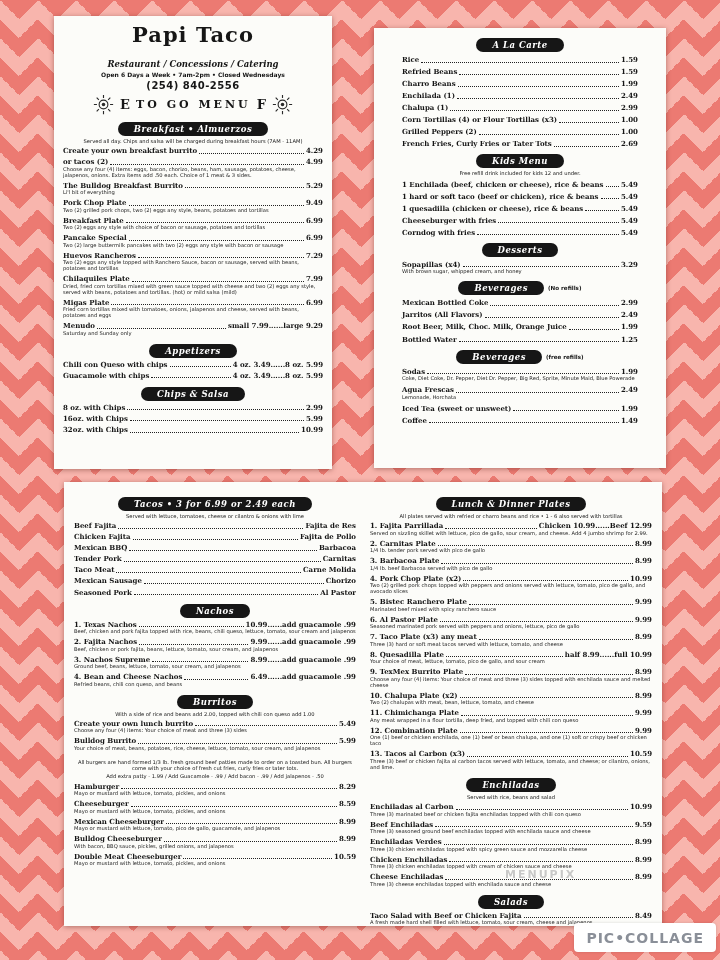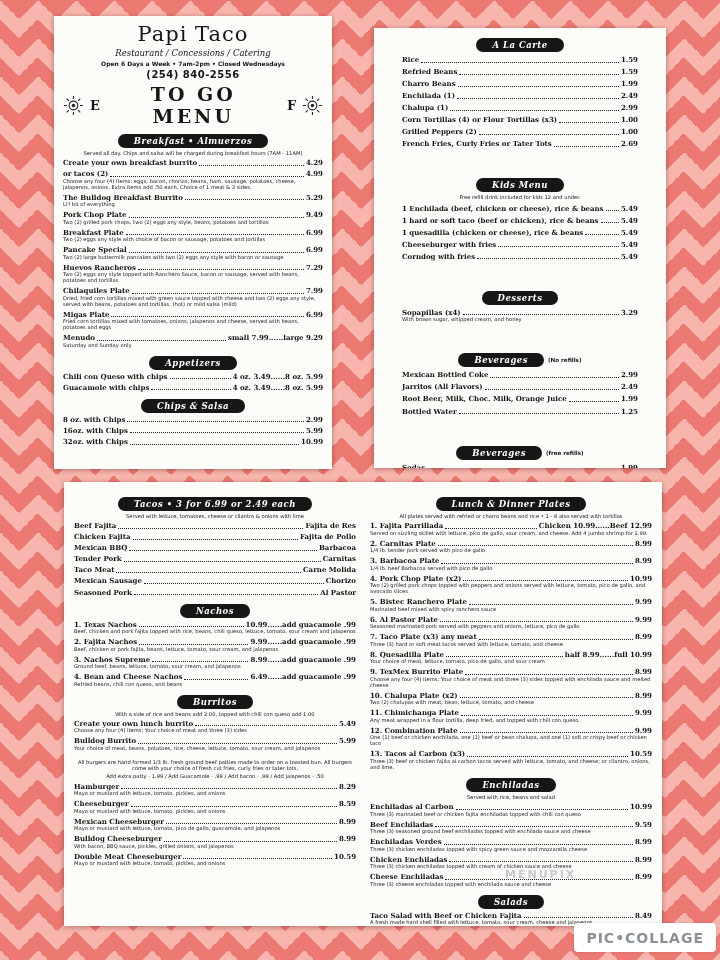--- a/index.html
+++ b/index.html
@@ -24,32 +24,32 @@
     box-shadow:0 1px 5px rgba(90,30,25,.45);
     overflow:hidden;
   }
   #panel1 { left:54px;  top:16px;  width:278px; height:453px; padding:6px 9px; }
   #panel2 { left:374px; top:28px;  width:292px; height:440px; padding:8px 28px; }
   #panel3 { left:64px;  top:482px; width:598px; height:444px; padding:8px 10px; display:flex; gap:14px; }
   #panel3 .col { flex:1; min-width:0; }
 
   
   .p1-head { text-align:center; }
-  .title { font-family:"DejaVu Serif", serif; font-weight:normal; font-size:21px; letter-spacing:1px; }
-  .subtitle { font-family:"DejaVu Serif", serif; font-weight:normal; font-style:italic; font-size:8.5px; margin-top:2px; }
+  .title { font-family:"DejaVu Serif", serif; font-weight:bold; font-size:21px; letter-spacing:1px; }
+  .subtitle { font-family:"DejaVu Serif", serif; font-weight:bold; font-style:italic; font-size:8.5px; margin-top:12px; }
   .hours { font-size:6px; font-weight:bold; margin-top:2px; }
   .phone { font-size:10px; font-weight:bold; margin-top:2px; letter-spacing:.5px; }
   .togo-row { display:flex; align-items:center; justify-content:center; gap:6px; margin-top:3px; }
-  .togo { font-family:"DejaVu Serif", serif; font-weight:bold; font-size:19px; letter-spacing:3px; }
+  .togo { font-family:"DejaVu Serif", serif; font-weight:bold; font-size:11px; letter-spacing:3px; }
   .orn { font-family:"DejaVu Serif", serif; font-weight:bold; font-size:13px; }
   .sun { width:21px; height:21px; }
 
   
   .section { margin-top:7px; }
-  #panel2 .section { margin-top:30px; }
+  #panel2 .section { margin-top:6px; }
   #panel2 .section:first-child { margin-top:0; }
   .banner-row { display:flex; align-items:center; justify-content:center; gap:4px; margin:2px auto 2px; }
   .banner {
     background:#161616; color:#fff;
     font-family:"DejaVu Serif", serif; font-style:italic; font-weight:bold;
     font-size:8.5px; padding:2px 16px; border-radius:8px;
     letter-spacing:.5px; white-space:nowrap;
   }
   .banner-suffix { font-size:5.6px; font-weight:bold; }
   .note { font-size:5.2px; text-align:center; line-height:1.2; margin:1px 2px 2px; }

